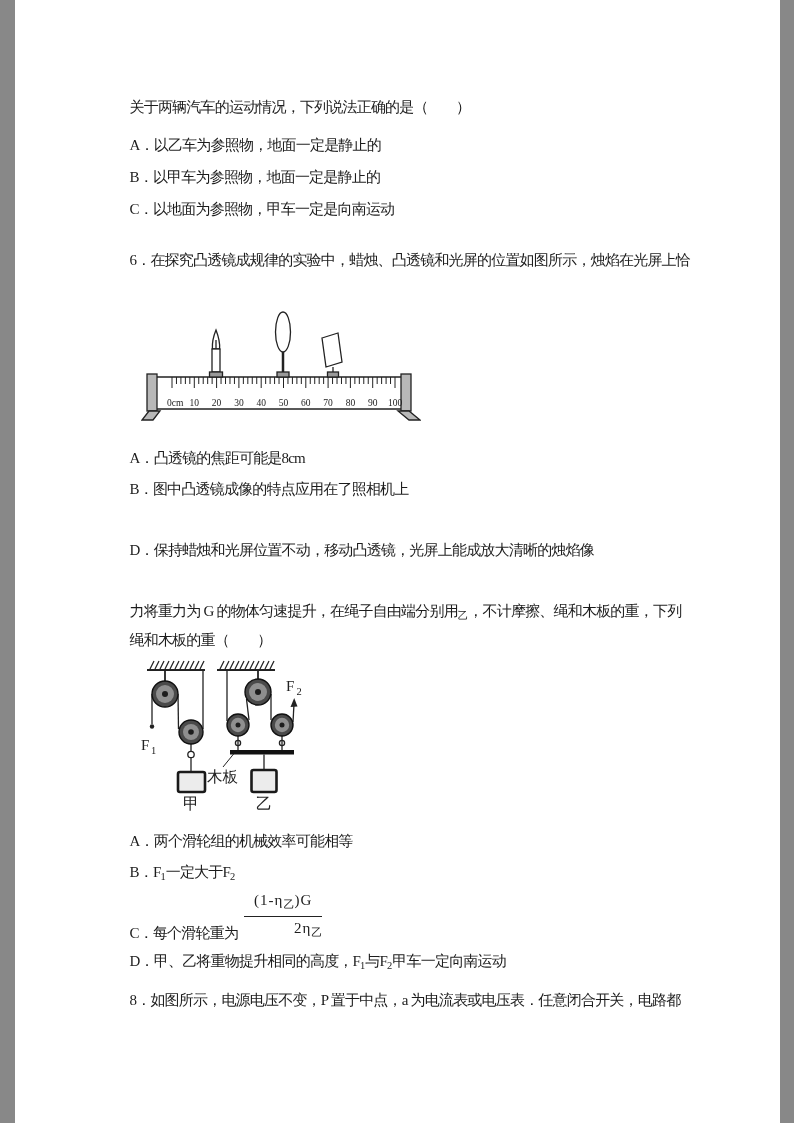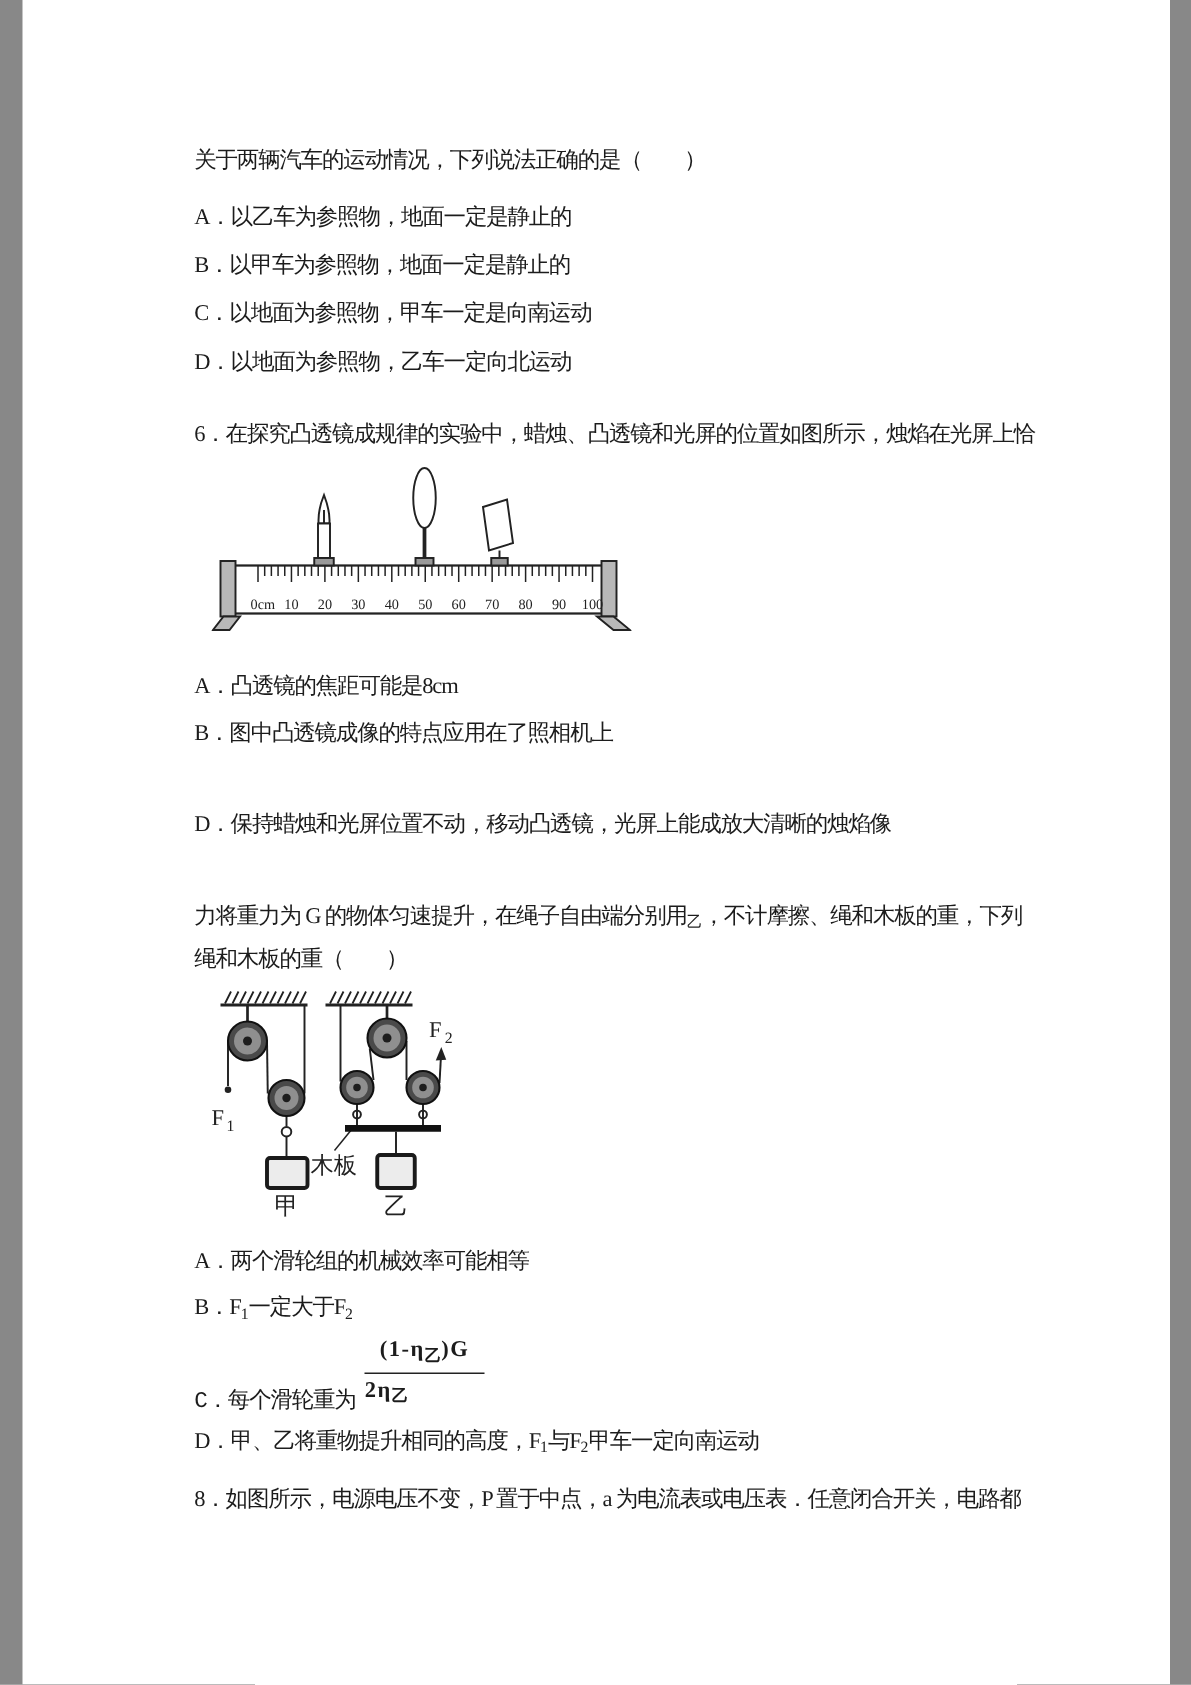--- a/index.html
+++ b/index.html
@@ -10,40 +10,39 @@
     color:#1c1c1c;
   }
   .tl {
     position:absolute; left:115px; white-space:nowrap;
     font-size:15px; letter-spacing:-0.8px; line-height:17px;
   }
   .tl sub, .cjk-sub {
     font-size:10.5px; letter-spacing:0; vertical-align:-3px;
   }
   .c-row { position:absolute; left:115px; top:888px; display:flex; align-items:flex-start; }
-  .c-row .c-label { margin-top:36px; font-size:15px; letter-spacing:-0.8px; white-space:nowrap;font-family:Liberation Mono, monospace; }
-  .frac { display:inline-block; text-align:left; margin-left:6px; font-size:15px; letter-spacing:1px; white-space:nowrap;font-weight:bold; }
+  .c-row .c-label { margin-top:36px; font-size:15px; letter-spacing:-0.8px; white-space:nowrap; }
+  .frac { display:inline-block; text-align:right; margin-left:6px; font-size:15px; letter-spacing:1px; white-space:nowrap; }
   .frac .num { display:block; padding:4px 10px 4px; border-bottom:1.5px solid #222; }
   .frac .den { display:block; padding-top:3px; }
   .frac sub { font-size:11px; letter-spacing:0; vertical-align:-3px; }
   .fig { position:absolute; }
   svg text { letter-spacing:0; fill:#222; font-family:"Liberation Serif","DejaVu Serif",serif; }
 </style>
 </head>
 <body>
 
 <div class="page">
 
   <div class="tl" style="top:99px">关于两辆汽车的运动情况，下列说法正确的是（　　）</div>
   <div class="tl" style="top:137px">A．以乙车为参照物，地面一定是静止的</div>
   <div class="tl" style="top:169px">B．以甲车为参照物，地面一定是静止的</div>
   <div class="tl" style="top:201px">C．以地面为参照物，甲车一定是向南运动</div>
-  <div class="tl" style="top:234px">D．以地面为参照物，乙车一定向北运动</div>
-
-  <div class="tl" style="top:282px">6．在探究凸透镜成规律的实验中，蜡烛、凸透镜和光屏的位置如图所示，烛焰在光屏上恰</div>
+
+  <div class="tl" style="top:252px">6．在探究凸透镜成规律的实验中，蜡烛、凸透镜和光屏的位置如图所示，烛焰在光屏上恰</div>
 
   <svg class="fig" style="left:126px; top:310px" width="280" height="113" viewBox="0 0 280 113">
     <g stroke="#222" fill="none" stroke-width="1.3">
 
       <rect x="15" y="67" width="246" height="32" fill="#fff" stroke-width="1.5"></rect>
 
       <g stroke="#222" stroke-width="1">
           <line x1="31.00" x2="31.00" y1="67" y2="78"></line>
           <line x1="35.46" x2="35.46" y1="67" y2="74"></line>
           <line x1="39.92" x2="39.92" y1="67" y2="74"></line>

